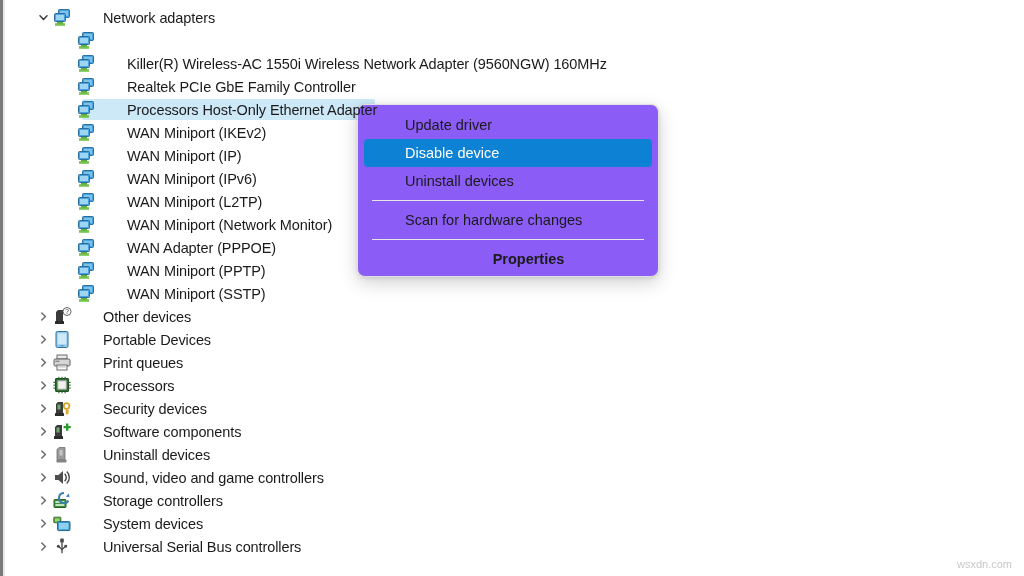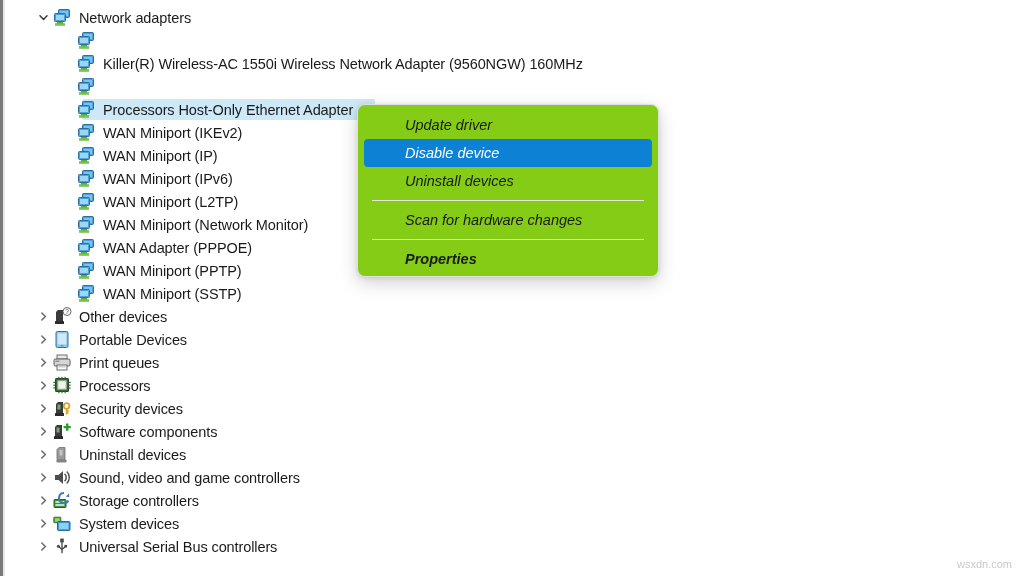--- a/index.html
+++ b/index.html
@@ -75,53 +75,53 @@
     height: 19px;
     margin-right: 7px;
     position: relative;
     z-index: 1;
   }
   .ico svg { display: block; }
   .lbl {
     position: relative;
     z-index: 1;
     letter-spacing: -0.1px;
+    margin-left: 24px;
   }
   .tree-row.child .ico { margin-left: 24px; }
 
   
   #context-menu {
     position: absolute;
     left: 357px;
     top: 104px;
     width: 302px;
     height: 173px;
-    background: #84cc16;
+    background: #8b5cf6;
     border: 1px solid #e0e0e0;
     border-radius: 8px;
     box-shadow: 0 6px 18px rgba(0,0,0,0.18), 0 1px 4px rgba(0,0,0,0.10);
     padding: 6px 0 6px 0;
     box-sizing: border-box;
     font-size: 14.5px;
     color: #1a1a1a;
-    font-style: italic;
   }
   .menu-item {
     height: 28px;
     line-height: 28px;
     margin: 0 6px;
     padding-left: 41px;
     border-radius: 4px;
     white-space: nowrap;
   }
   .menu-item.highlight {
     background: #0d82d4;
     color: #ffffff;
   }
-  .menu-item.bold { font-weight: bold; }
+  .menu-item.bold { font-weight: bold; text-align: center; }
   .menu-sep {
     height: 1px;
     background: #e6e6e6;
     margin: 5px 14px 5px 14px;
   }
 
   
   #watermark {
     position: absolute;
     right: 12px;
@@ -205,20 +205,21 @@
       <span class="ico">
         <svg width="20" height="19" viewBox="0 0 20 19" xmlns="http://www.w3.org/2000/svg">
           <rect x="6.5" y="1.5" width="11" height="8" rx="1" fill="#4aa3df" stroke="#2a6f9e"></rect>
           <rect x="8" y="3" width="8" height="5" fill="#7cc3ec"></rect>
           <rect x="2.5" y="5.5" width="11" height="8" rx="1" fill="#4aa3df" stroke="#2a6f9e"></rect>
           <rect x="4" y="7" width="8" height="5" fill="#9ed5f2"></rect>
           <path d="M5 14 h6 v1.5 h2 v2 H3 v-2 h2 z" fill="#5faa3c"></path>
           <rect x="3" y="15.5" width="10" height="2" fill="#76c44d"></rect>
         </svg>
       </span>
+      <span class="lbl">Realtek PCIe GbE Family Controller</span>
     </div>
     <div class="tree-row child selected">
       <div class="row-hit" style="left: 76px; width: 293px;"></div>
       <span class="chevron">
         <svg width="11" height="11" viewBox="0 0 11 11">
           <path d="M3.8 2 L7.4 5.5 L3.8 9" stroke="#6a6a6a" stroke-width="1.5" fill="none" stroke-linecap="round" stroke-linejoin="round"></path>
         </svg>
       </span>
       <span class="ico">
         <svg width="20" height="19" viewBox="0 0 20 19" xmlns="http://www.w3.org/2000/svg">

